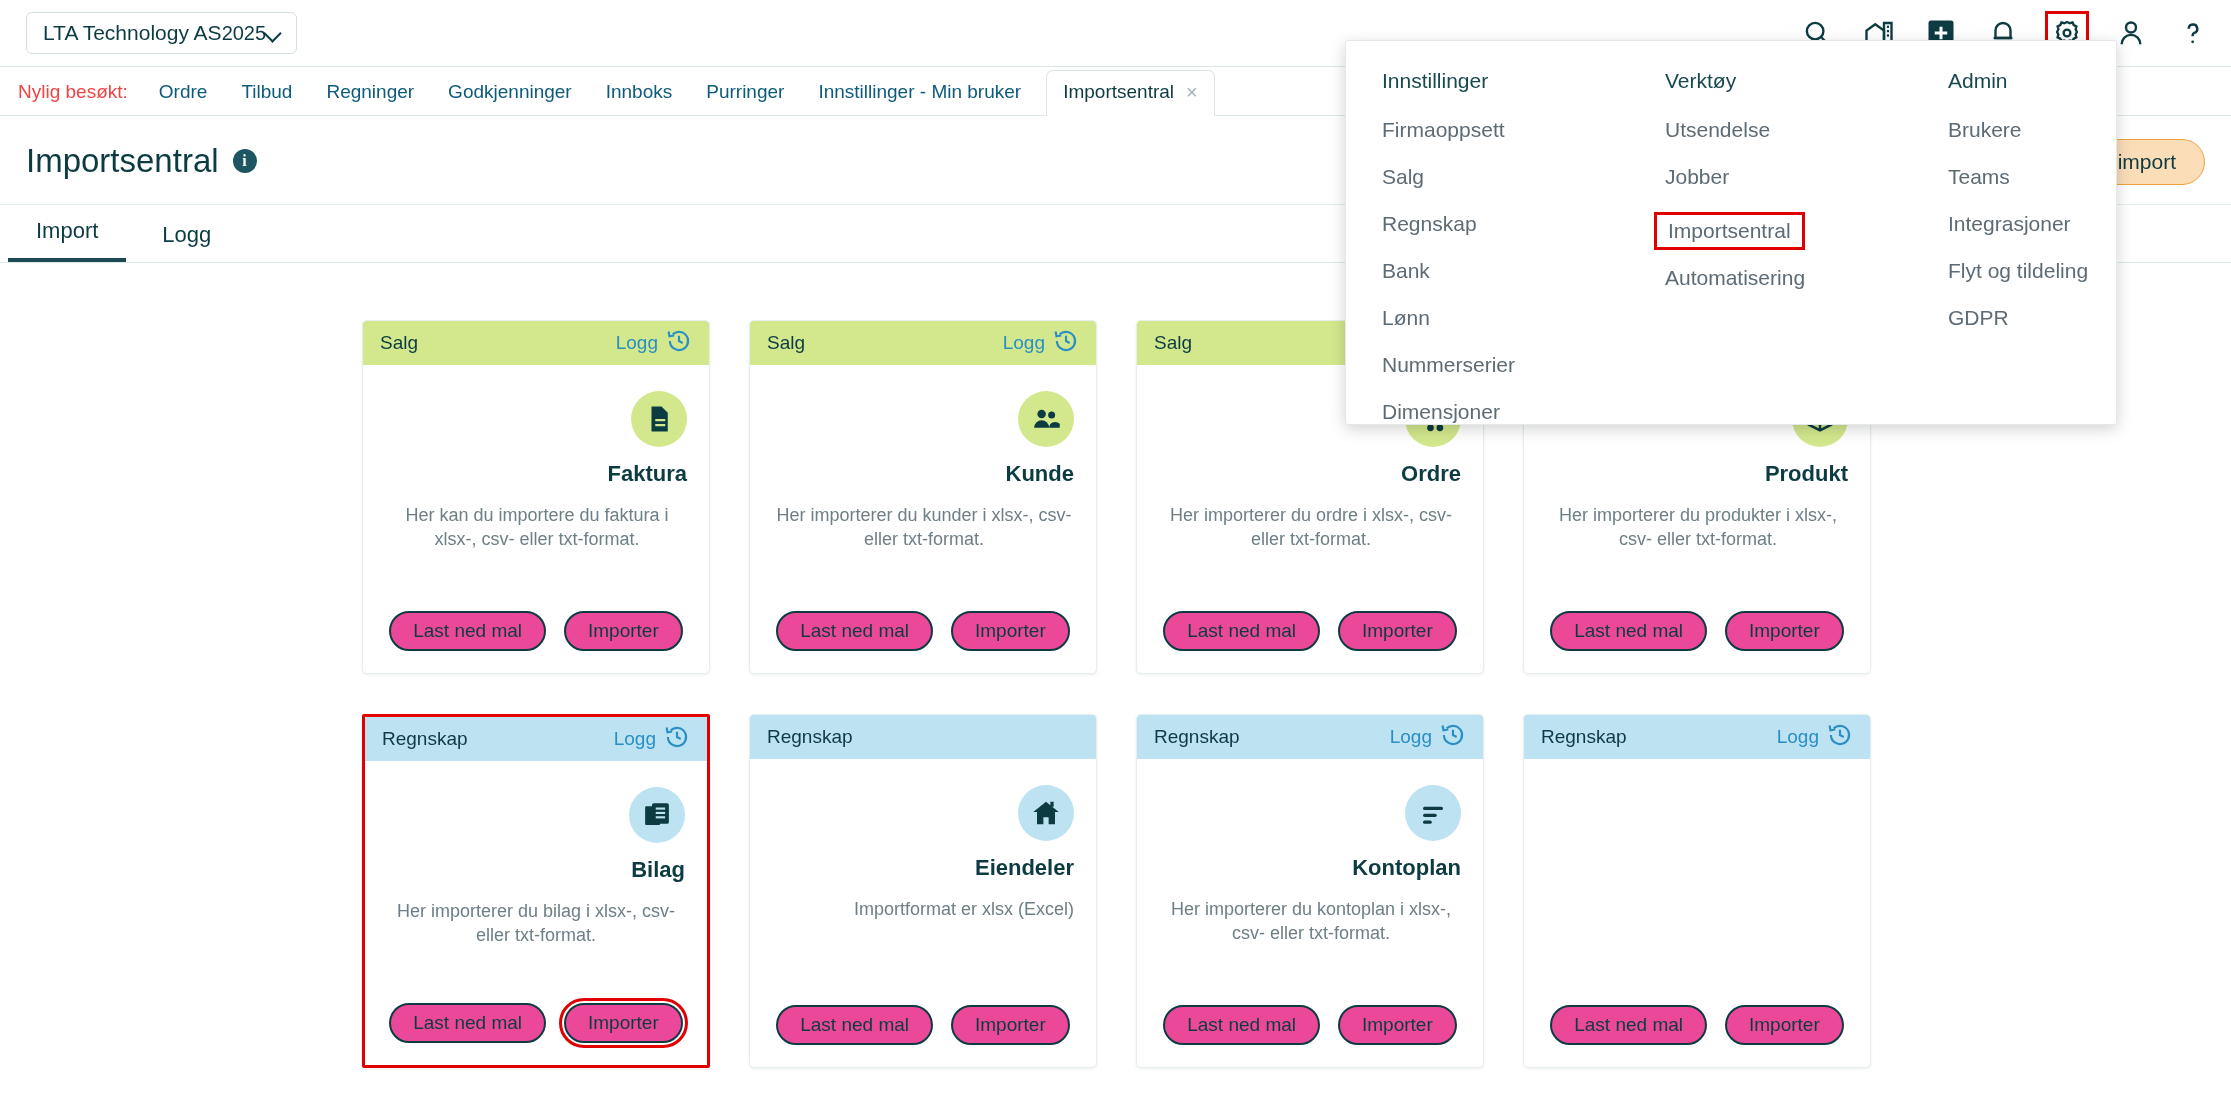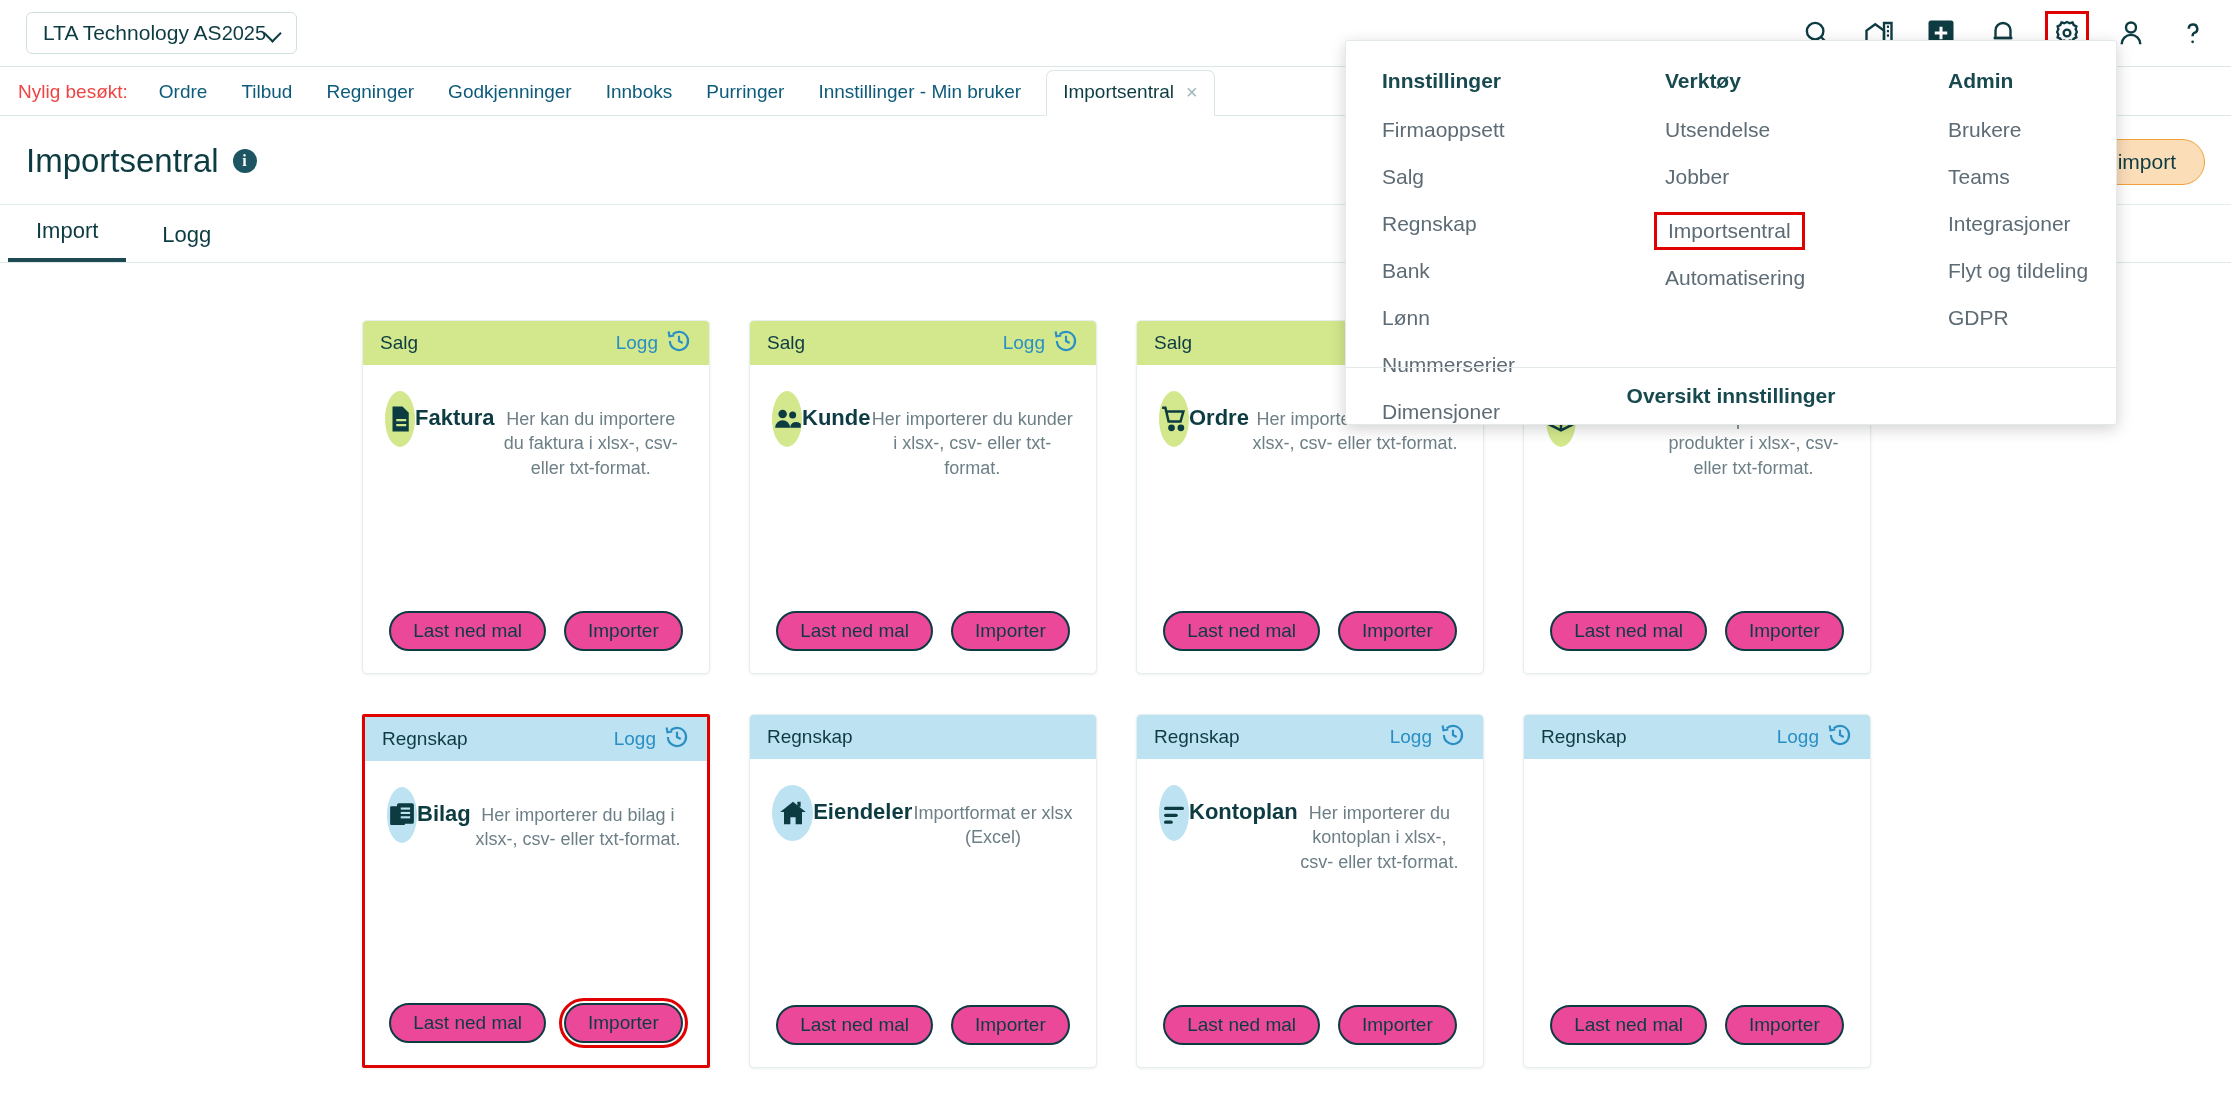--- a/index.html
+++ b/index.html
@@ -139,21 +139,21 @@
     justify-content: space-between; padding: 0 17px;
     font-size: 19px; color: #0d3b42;
   }
   .card-head.green { background: #d3e88d; }
   .card-head.blue  { background: #bde2f2; }
   .logg-link {
     display: flex; align-items: center; gap: 8px;
     color: #2a8fc4; font-size: 19px; cursor: pointer;
   }
   .card-body {
-    flex: 1; display: flex; flex-direction: row; align-items: flex-start;
+    flex: 1; display: flex; flex-direction: column; align-items: flex-end;
     padding: 26px 22px 0 22px;
   }
   .card-icon {
     width: 56px; height: 56px; border-radius: 50%;
     display: flex; align-items: center; justify-content: center;
   }
   .card-icon.green { background: #d3e88d; }
   .card-icon.blue  { background: #bde2f2; }
   .card-icon svg { display:block; }
   .card-title { margin-top: 14px; font-size: 22px; font-weight: bold; color:#0d3b42; }
@@ -182,21 +182,21 @@
     border: 1px solid #e3e9e9;
     border-radius: 3px;
     box-shadow: 0 4px 16px rgba(0,0,0,0.18);
     z-index: 50;
   }
   .dd-cols {
     display: grid; grid-template-columns: 283px 283px 1fr;
     padding: 28px 0 0 36px;
   }
   .dd-col-head {
-    font-size: 21px; font-weight: bold; color: #17494f; margin-bottom: 25px;
+    font-size: 21px; font-weight: normal; color: #17494f; margin-bottom: 25px;
   }
   .dd-item {
     font-size: 21px; color: #5d6b75; margin-bottom: 23px; cursor: pointer;
     display: inline-block;
   }
   .dd-item.highlight {
     border: 3px solid #e00000; padding: 4px 11px; margin-left: -11px;
     margin-bottom: 16px;
   }
   .dd-footer {
@@ -513,16 +513,15 @@
       <div>
         <div class="dd-col-head">Admin</div>
         <div><span class="dd-item">Brukere</span></div>
         <div><span class="dd-item">Teams</span></div>
         <div><span class="dd-item">Integrasjoner</span></div>
         <div><span class="dd-item">Flyt og tildeling</span></div>
         <div><span class="dd-item">GDPR</span></div>
       </div>
 
     </div>
-    <div class="dd-footer">Oversikt innstillinger</div>
   </div>
 
 </div>
 
 </body></html>

